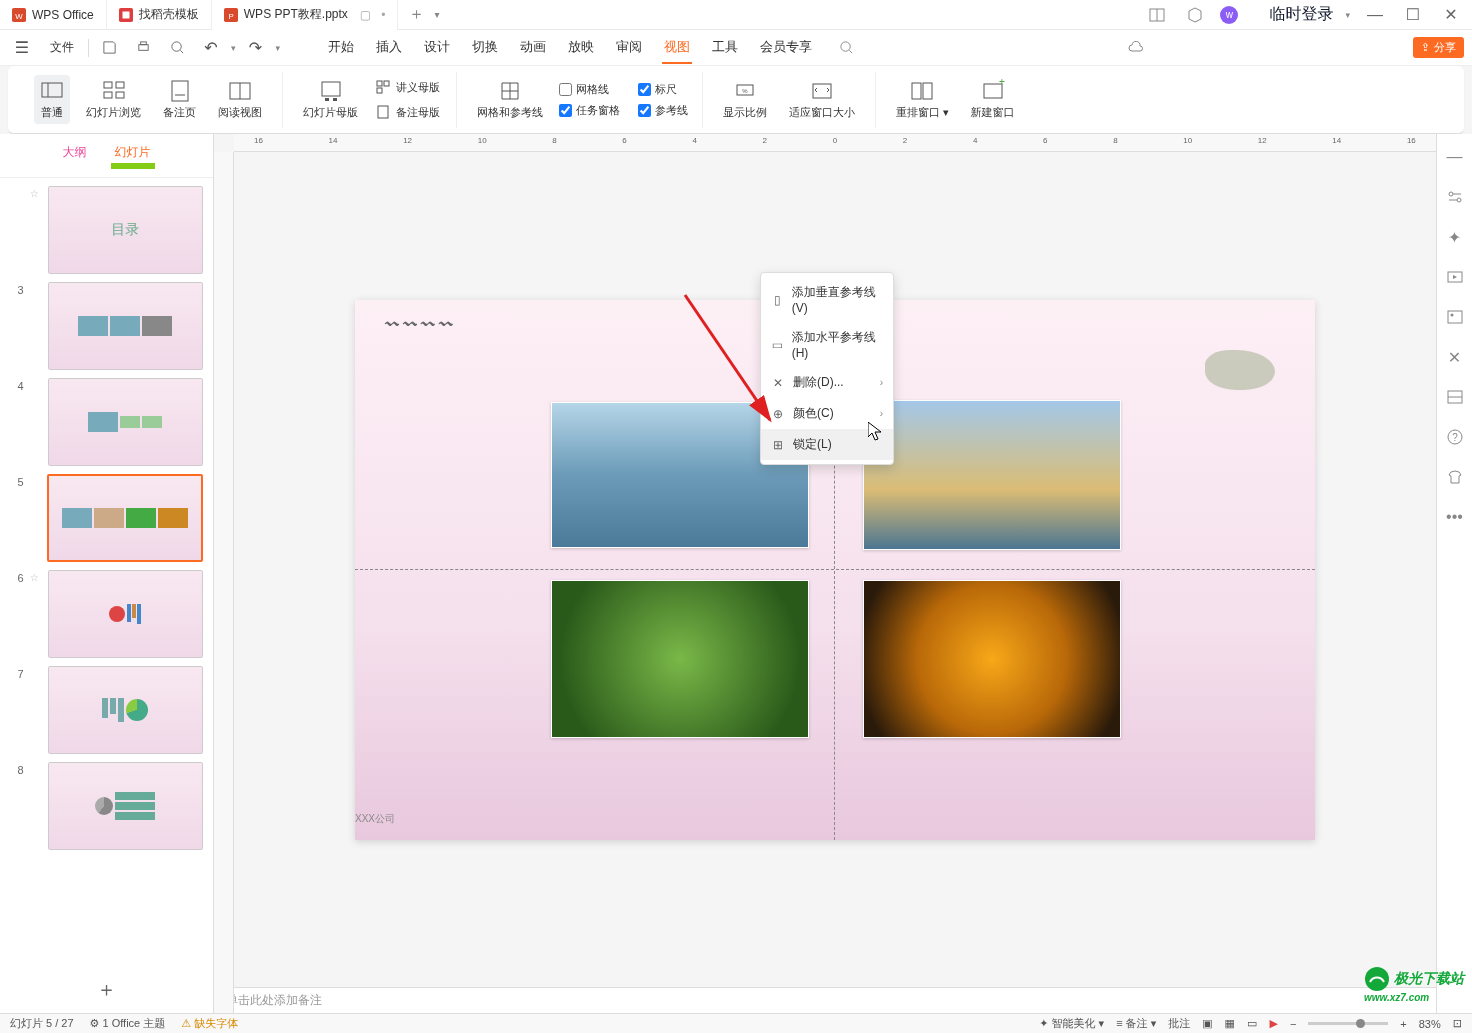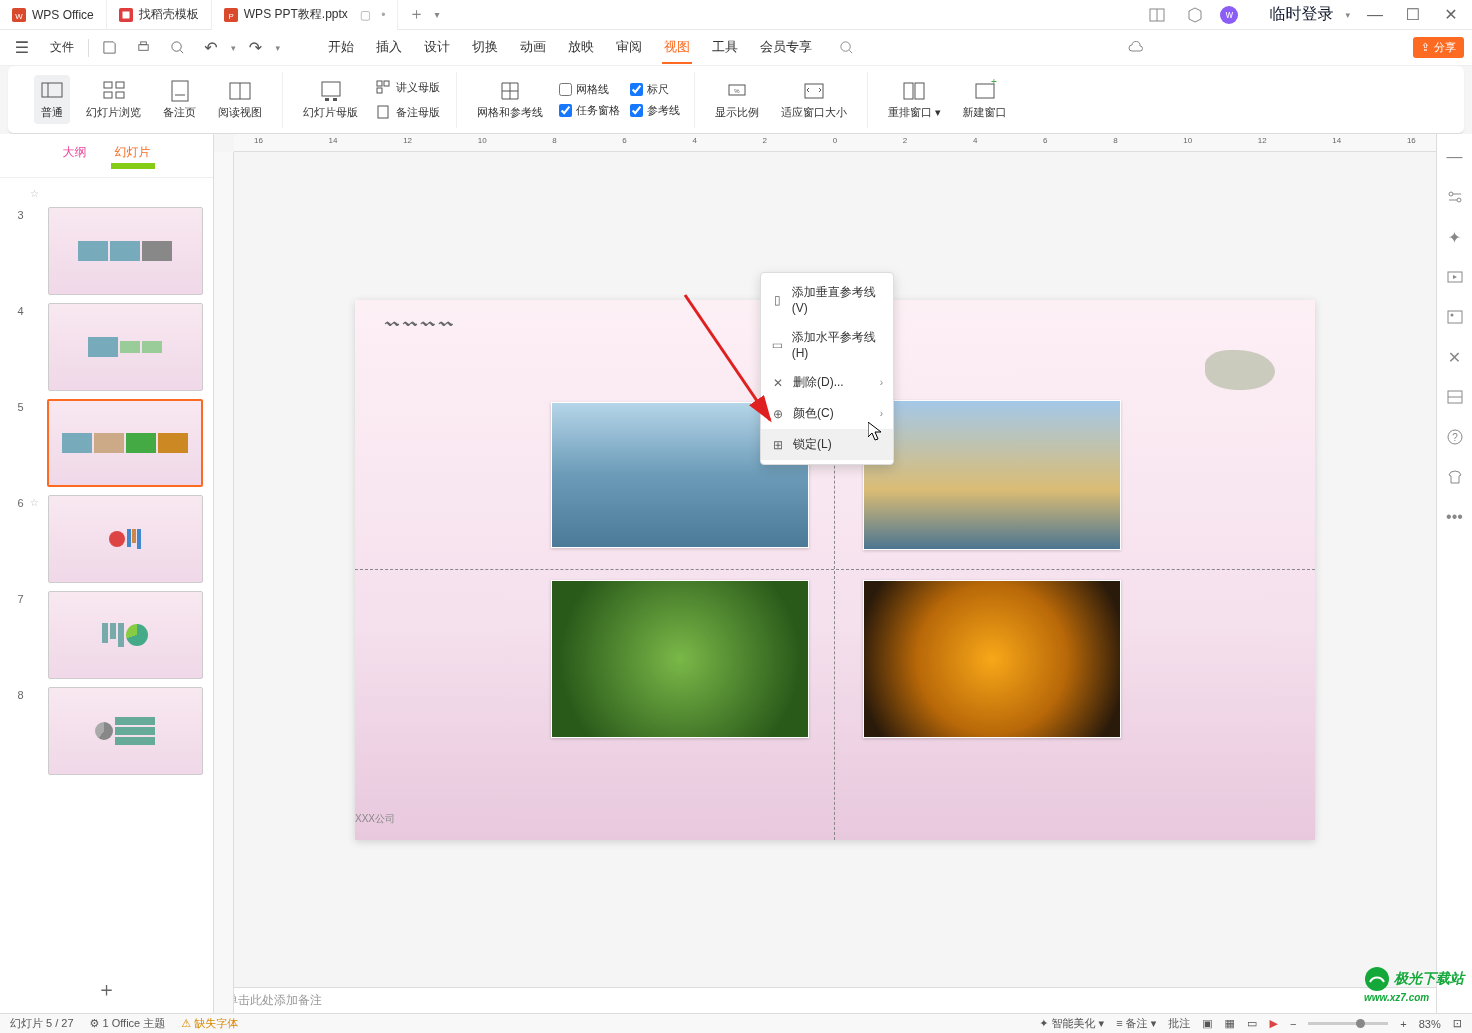--- a/index.html
+++ b/index.html
@@ -238,21 +238,21 @@
         </div>
     </div>
   </div>
   <div class="ribbon-group">
     <div class="rbtn big">
         <svg class="ico" viewBox="0 0 24 24">
           <path d="M4 4h16v16H4zM4 12h16M12 4v16" fill="none" stroke="#555"></path>
         </svg>
         <span class="lbl">网格和参考线</span>
       </div>
-    <div style="display:grid;grid-template-columns:auto auto;gap:6px 10px;">
+    <div style="display:grid;grid-template-columns:auto auto;gap:6px 18px;">
       <label class="chk">
           <input type="checkbox" style="">
           <span>网格线</span>
         </label>
       <label class="chk">
           <input type="checkbox" checked="" style="">
           <span>标尺</span>
         </label>
       <label class="chk">
           <input type="checkbox" checked="" style="">
@@ -301,20 +301,23 @@
 <div class="main">
   <div class="left-panel">
     <div class="panel-tabs">
       <div class="ptab">大纲</div>
       <div class="ptab active">幻灯片</div>
     </div>
     <div class="thumbs">
       <div class="thumb-row">
           <div class="thumb-num"></div>
           <div class="thumb-star">☆</div>
+          <div class="thumb">
+            <div style="color:#6a8;font-size:14px;">目录</div>
+          </div>
         </div>
       <div class="thumb-row">
           <div class="thumb-num">3</div>
           <div class="thumb-star"></div>
           <div class="thumb">
             <div class="thumb-content">
               <div class="mini-box"></div>
               <div class="mini-box"></div>
               <div class="mini-box" style="background:#888;"></div>
             </div>

